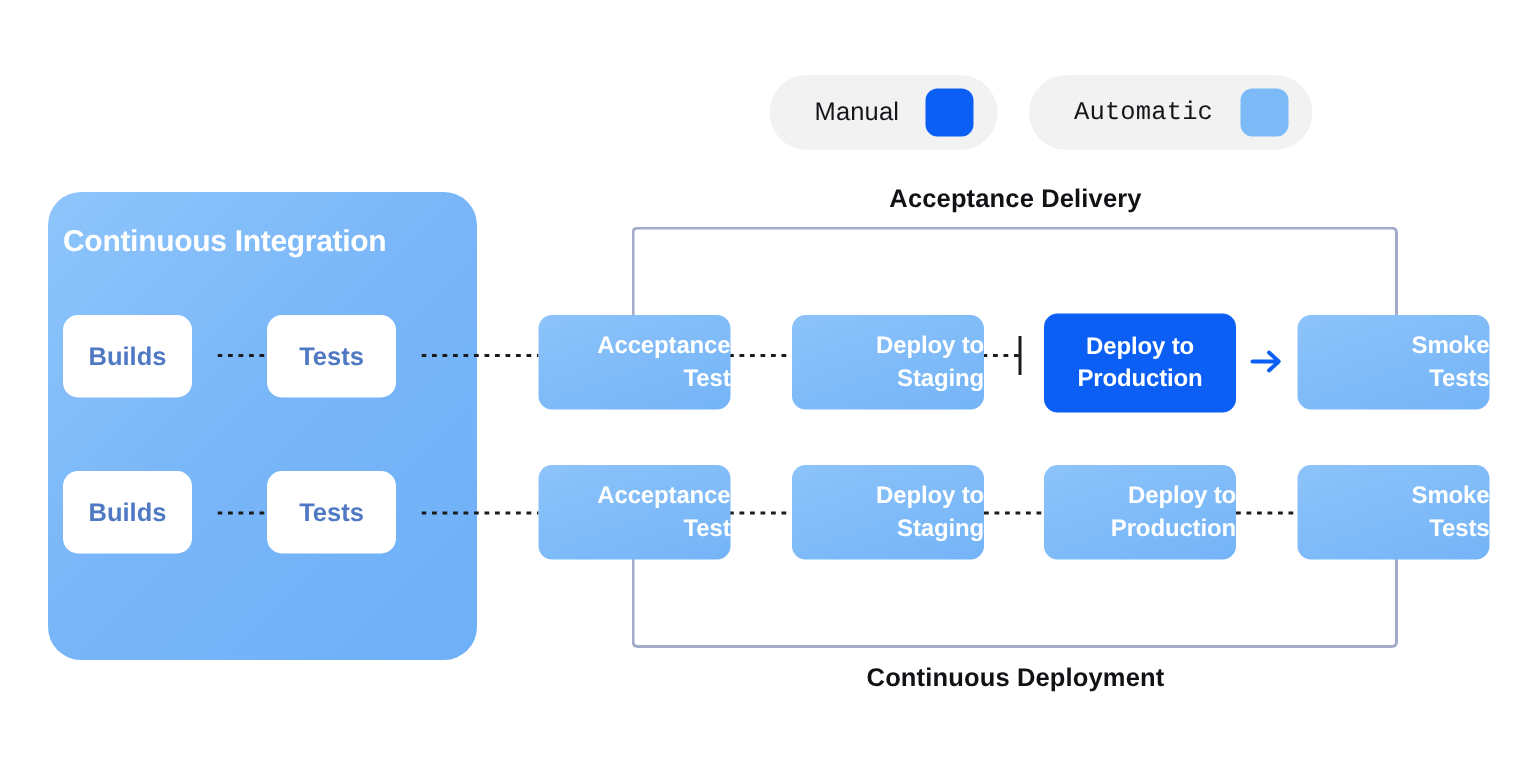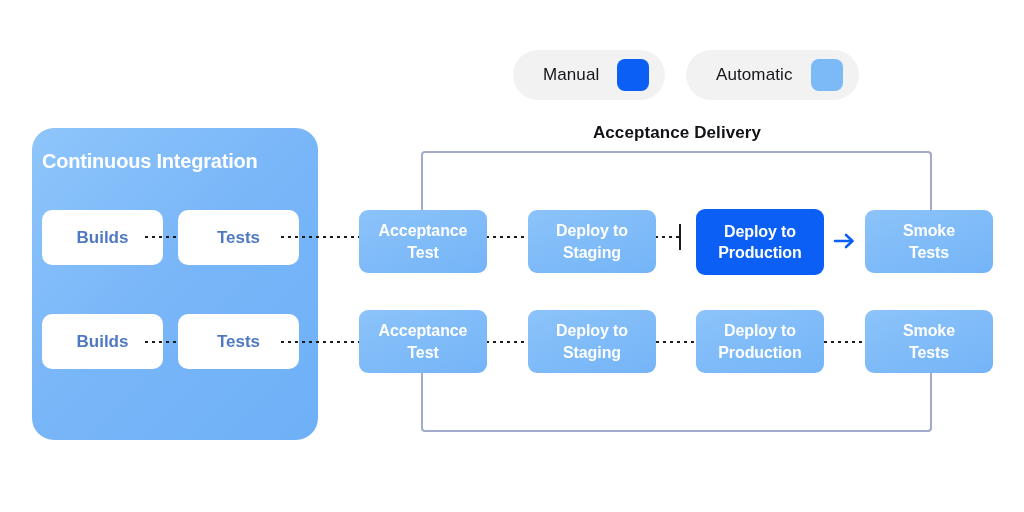--- a/index.html
+++ b/index.html
@@ -29,21 +29,21 @@
     display: flex;
     align-items: center;
     gap: 18px;
     background: #f2f2f3;
     border-radius: 26px;
     height: 50px;
     padding: 0 16px 0 30px;
     box-sizing: border-box;
   }
   .legend-manual { left: 513px; }
-  .legend-auto   { left: 686px; }
+  .legend-auto   { left: 686px; font-family: Liberation Mono, monospace; }
   .legend-label {
     font-size: 17px;
     color: #15161a;
     letter-spacing: 0.1px;
     white-space: nowrap;
   }
   .swatch {
     width: 32px;
     height: 32px;
     border-radius: 8px;
@@ -78,21 +78,21 @@
     position: absolute;
     left: 42px;
     top: 150px;
     font-size: 20px;
     font-weight: bold;
     color: #ffffff;
     letter-spacing: -0.2px;
   }
   .ci-box {
     position: absolute;
-    width: 121px;
+    width: 86px;
     height: 55px;
     background: #ffffff;
     border-radius: 10px;
     display: flex;
     align-items: center;
     justify-content: center;
     font-size: 17px;
     font-weight: bold;
     color: #5079c4;
     box-sizing: border-box;
@@ -111,20 +111,21 @@
     font-size: 16px;
     font-weight: bold;
     line-height: 1.32;
     color: #ffffff;
     text-align: center;
     box-sizing: border-box;
     letter-spacing: -0.1px;
   }
   .node.light {
     background: linear-gradient(160deg, #8cc3fa 0%, #74b4f7 100%);
+    align-items: flex-end;
   }
   .node.dark {
     background: #0b5ff5;
     height: 66px;
   }
 
   
   .dotted {
     position: absolute;
     height: 2px;
@@ -176,20 +177,21 @@
     <span class="legend-label">Manual</span>
     <span class="swatch" style="background:#0b5ff5"></span>
   </div>
 
   <div class="legend legend-auto">
     <span class="legend-label">Automatic</span>
     <span class="swatch" style="background:#7cb9f7"></span>
   </div>
 
   <div class="caption caption-delivery">Acceptance Delivery</div>
+  <div class="caption caption-deployment">Continuous Deployment</div>
 
   <div class="bracket bracket-top"></div>
   <div class="bracket bracket-bottom"></div>
 
   <div class="ci-panel"></div>
   <div class="ci-title">Continuous Integration</div>
 
   <div class="ci-box" style="left:42px; top:210px;">Builds</div>
   <div class="ci-box" style="left:178px; top:210px;">Tests</div>
   <div class="ci-box" style="left:42px; top:314px;">Builds</div>

